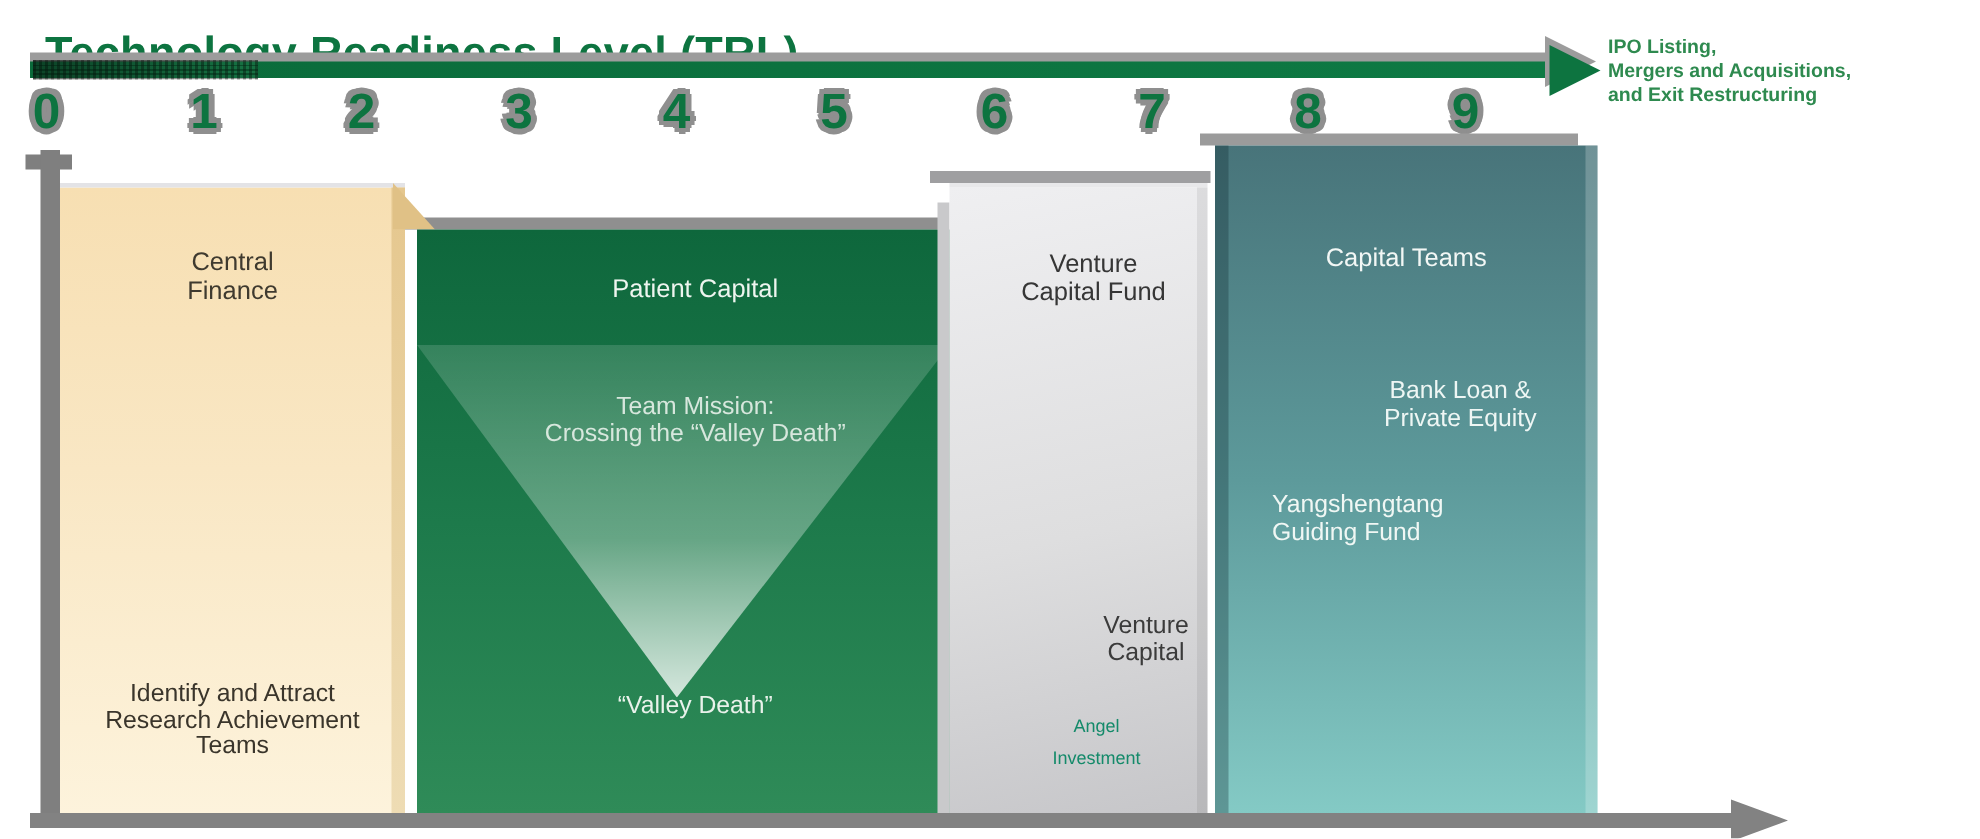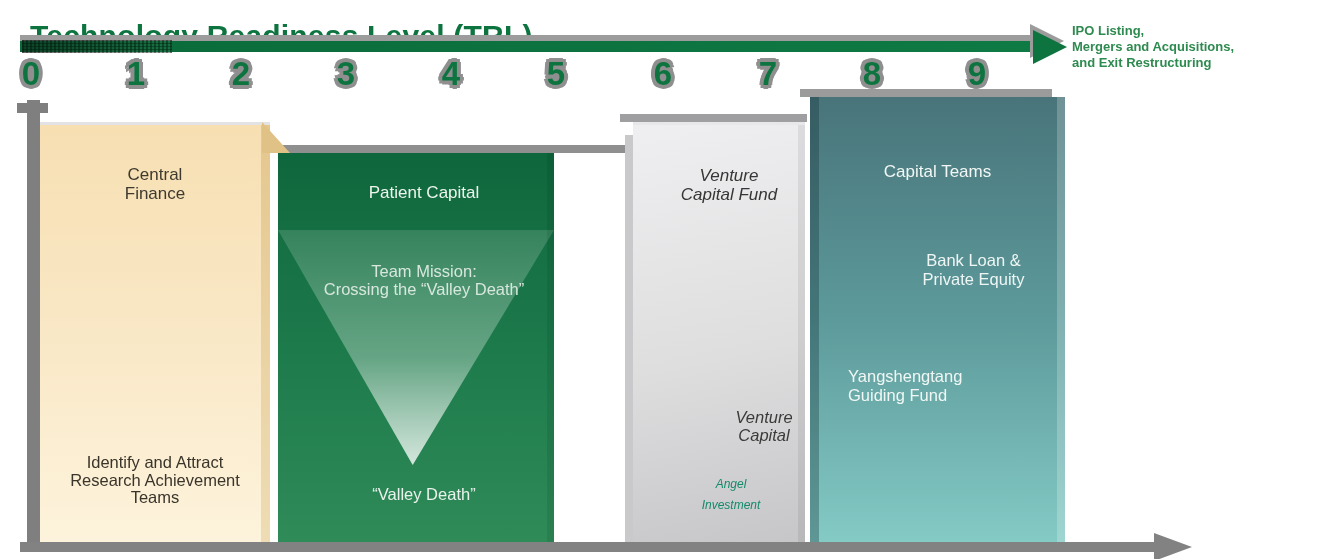--- a/index.html
+++ b/index.html
@@ -59,61 +59,61 @@
   .p1{
     left:40px;top:122px;width:230px;height:421px;
     background:linear-gradient(180deg,#f7dfb2 0%,#f9e7c4 45%,#fdf3dc 100%);
     border-top:3px solid #e3e3e6;box-sizing:border-box;
   }
   .p1::after{content:"";position:absolute;right:0;top:0;width:9px;height:100%;
     background:linear-gradient(180deg,#e5c78e,#eedcb4);}
   .p1-fold{left:262px;top:122px;width:28px;height:31px;background:#e0c186;
     clip-path:polygon(0 0,100% 100%,0 100%);}
   .p2{
-    left:278px;top:153px;width:276px;height:390px;
+    left:278px;top:153px;width:355px;height:390px;
     background:linear-gradient(180deg,#0e673c 0%,#1d7a4b 50%,#2f8b58 100%);
   }
   .p2::after{content:"";position:absolute;right:0;top:0;width:7px;height:100%;
     background:rgba(0,0,0,.08);}
   .valley-triangle{
     position:absolute;left:0;top:77px;width:100%;height:235px;
     clip-path:polygon(0 0,100% 0,48.8% 100%);
     background:linear-gradient(180deg,rgba(255,255,255,.14) 0%,rgba(255,255,255,.32) 55%,rgba(255,255,255,.8) 100%);
   }
   .p3{
     left:633px;top:122px;width:172px;height:421px;
     background:linear-gradient(168deg,#efeff1 0%,#dededf 55%,#c6c6c9 100%);
-    border-top:3px solid #e8e8ea;box-sizing:border-box;font-style:italic;
+    border-top:3px solid #e8e8ea;box-sizing:border-box;
   }
   .p3::after{content:"";position:absolute;right:0;top:0;width:7px;height:100%;
     background:rgba(0,0,0,.07);}
   .p4{
     left:810px;top:97px;width:255px;height:446px;
     background:linear-gradient(180deg,#48747a 0%,#5d9a9b 50%,#84cac5 100%);
   }
   .p4::before{content:"";position:absolute;left:0;top:0;width:9px;height:100%;
     background:rgba(15,45,50,.32);}
   .p4::after{content:"";position:absolute;right:0;top:0;width:8px;height:100%;
     background:rgba(255,255,255,.22);}
   
   .ptext{
     position:absolute;left:0;right:0;text-align:center;
     white-space:pre-line;font-size:16.5px;line-height:18.5px;
   }
   .p1-title{top:40px;color:#3f3a2f;font-size:17px;line-height:19px;text-align:center;}
   .p1-body{top:329px;color:#3a352b;line-height:17.5px;}
   .p2-title{top:31px;color:#eef5ef;font-size:17px;transform:translateX(8px);}
   .p2-mission{top:110px;color:#d7e7dd;line-height:17.5px;transform:translateX(8px);}
-  .p2-valley{top:332px;color:#e9f2eb;transform:translateX(8px);}
+  .p2-valley{top:308px;color:#e9f2eb;transform:translateX(8px);}
   .p3-title{top:41px;color:#363636;font-size:17px;line-height:19px;transform:translateX(10px);}
   .p3-vc{top:284px;color:#3b3b3b;line-height:17.5px;transform:translateX(45px);}
   .p3-angel{top:349px;color:#148a6a;font-size:12px;line-height:20.5px;transform:translateX(12px);text-align:center;}
   .p4-title{top:66px;color:#f2f7f5;font-size:17px;}
   .p4-bank{top:154px;color:#eef6f4;line-height:18.5px;transform:translateX(36px);}
-  .p4-fund{top:230px;color:#f0f7f4;text-align:left;left:38px;right:auto;line-height:18.5px;margin-top:40px;}
+  .p4-fund{top:230px;color:#f0f7f4;text-align:left;left:38px;right:auto;line-height:18.5px;}
   
   .bottom-arrow-bar{left:20px;top:542px;width:1134px;height:10px;background:#828282;}
   .bottom-arrow-head{
     left:1154px;top:533px;width:0;height:0;
     border-left:38px solid #828282;
     border-top:14px solid transparent;border-bottom:14px solid transparent;
   }
 </style>
 </head>
 <body>

